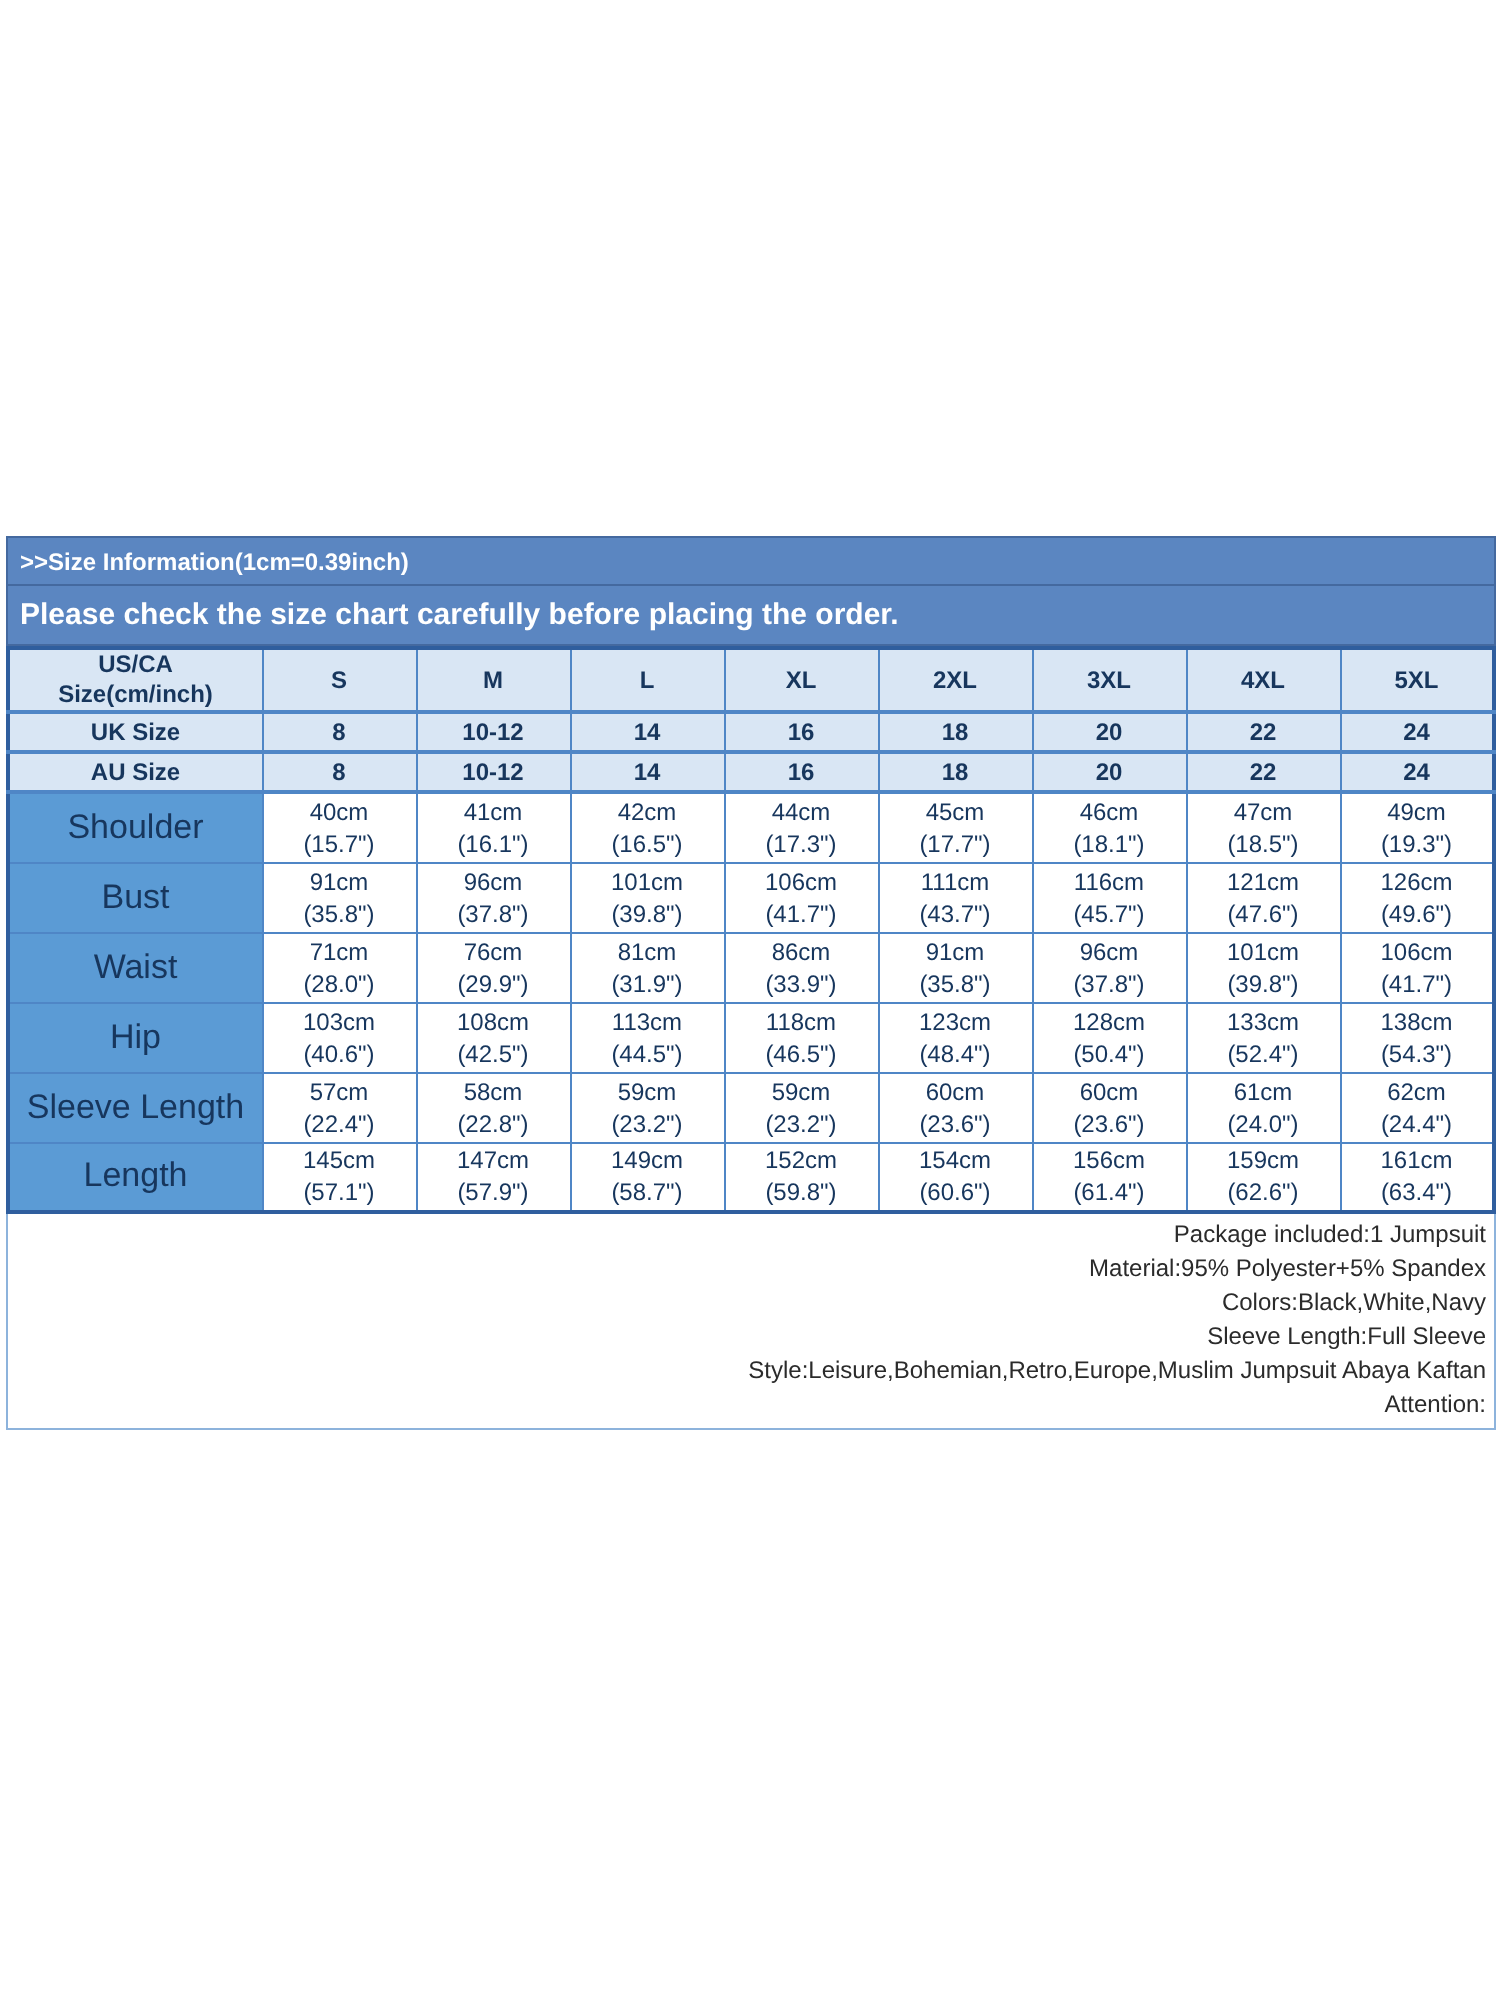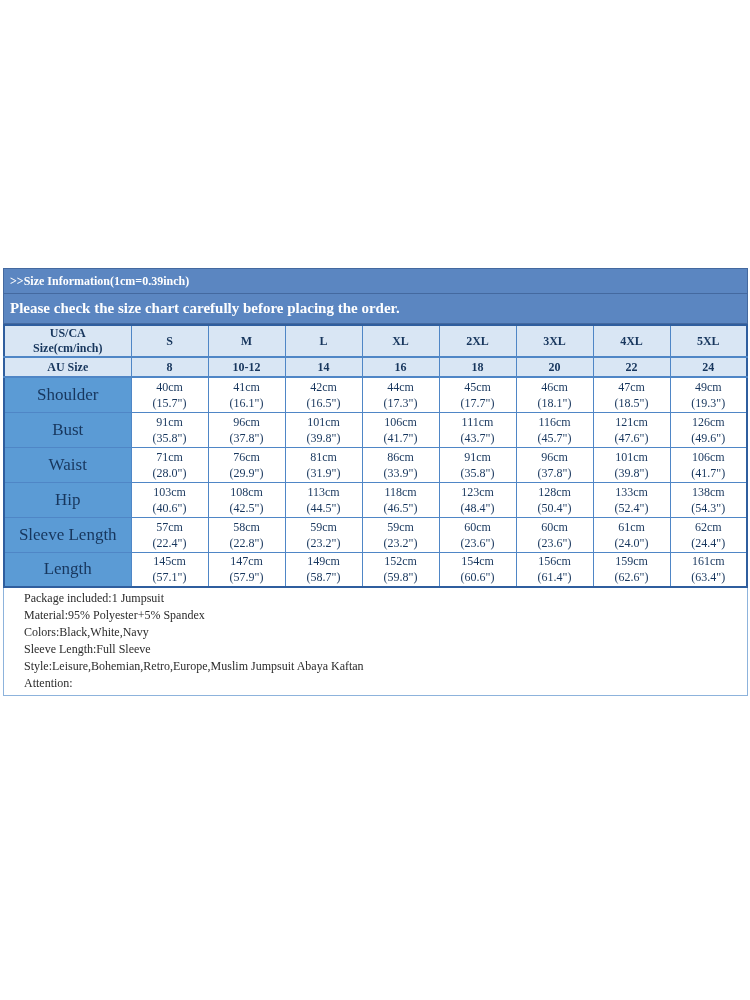--- a/index.html
+++ b/index.html
@@ -16,21 +16,21 @@
     --details-border:#8db3dc;
   }
   *{box-sizing:border-box;margin:0;padding:0;}
   html,body{background:#ffffff;}
   body{
     width:750px;height:1000px;
     font-family:"Liberation Sans","DejaVu Sans",sans-serif;
     position:relative;overflow:hidden;
   }
   .content{
-    position:absolute;left:3px;top:268px;width:745px;font-family:Liberation Serif, serif;
+    position:absolute;left:3px;top:268px;width:745px;
   }
   
   .banner{
     background:var(--banner-bg);
     border:1px solid var(--banner-border);
     color:var(--banner-text);
   }
   .banner-line1{
     font-size:12px;font-weight:bold;
     padding:5px 6px 4px 6px;
@@ -70,20 +70,21 @@
   }
   tr.measure-row td{background:var(--data-cell-bg);}
   .cell-line{line-height:16px;}
   
   .details{
     border:1px solid var(--details-border);
     border-top:none;
     color:var(--details-text);
     font-size:12px;
     padding:2px 4px 3px 20px;
+    text-align:right;
   }
   .details-line{line-height:17px;white-space:nowrap;}
 </style>
 </head>
 <body>
 
 <div class="content">
 
   <div class="banner">
     <div class="banner-line1">&gt;&gt;Size Information(1cm=0.39inch)</div>
@@ -113,20 +114,31 @@
         <th>L</th>
         <th>XL</th>
         <th>2XL</th>
         <th>3XL</th>
         <th>4XL</th>
         <th>5XL</th>
       </tr>
     </thead>
     <tbody id="table-body">
         <tr class="size-row">
+          <th>UK Size</th>
+          <td>8</td>
+          <td>10-12</td>
+          <td>14</td>
+          <td>16</td>
+          <td>18</td>
+          <td>20</td>
+          <td>22</td>
+          <td>24</td>
+        </tr>
+        <tr class="size-row">
           <th>AU Size</th>
           <td>8</td>
           <td>10-12</td>
           <td>14</td>
           <td>16</td>
           <td>18</td>
           <td>20</td>
           <td>22</td>
           <td>24</td>
         </tr>

